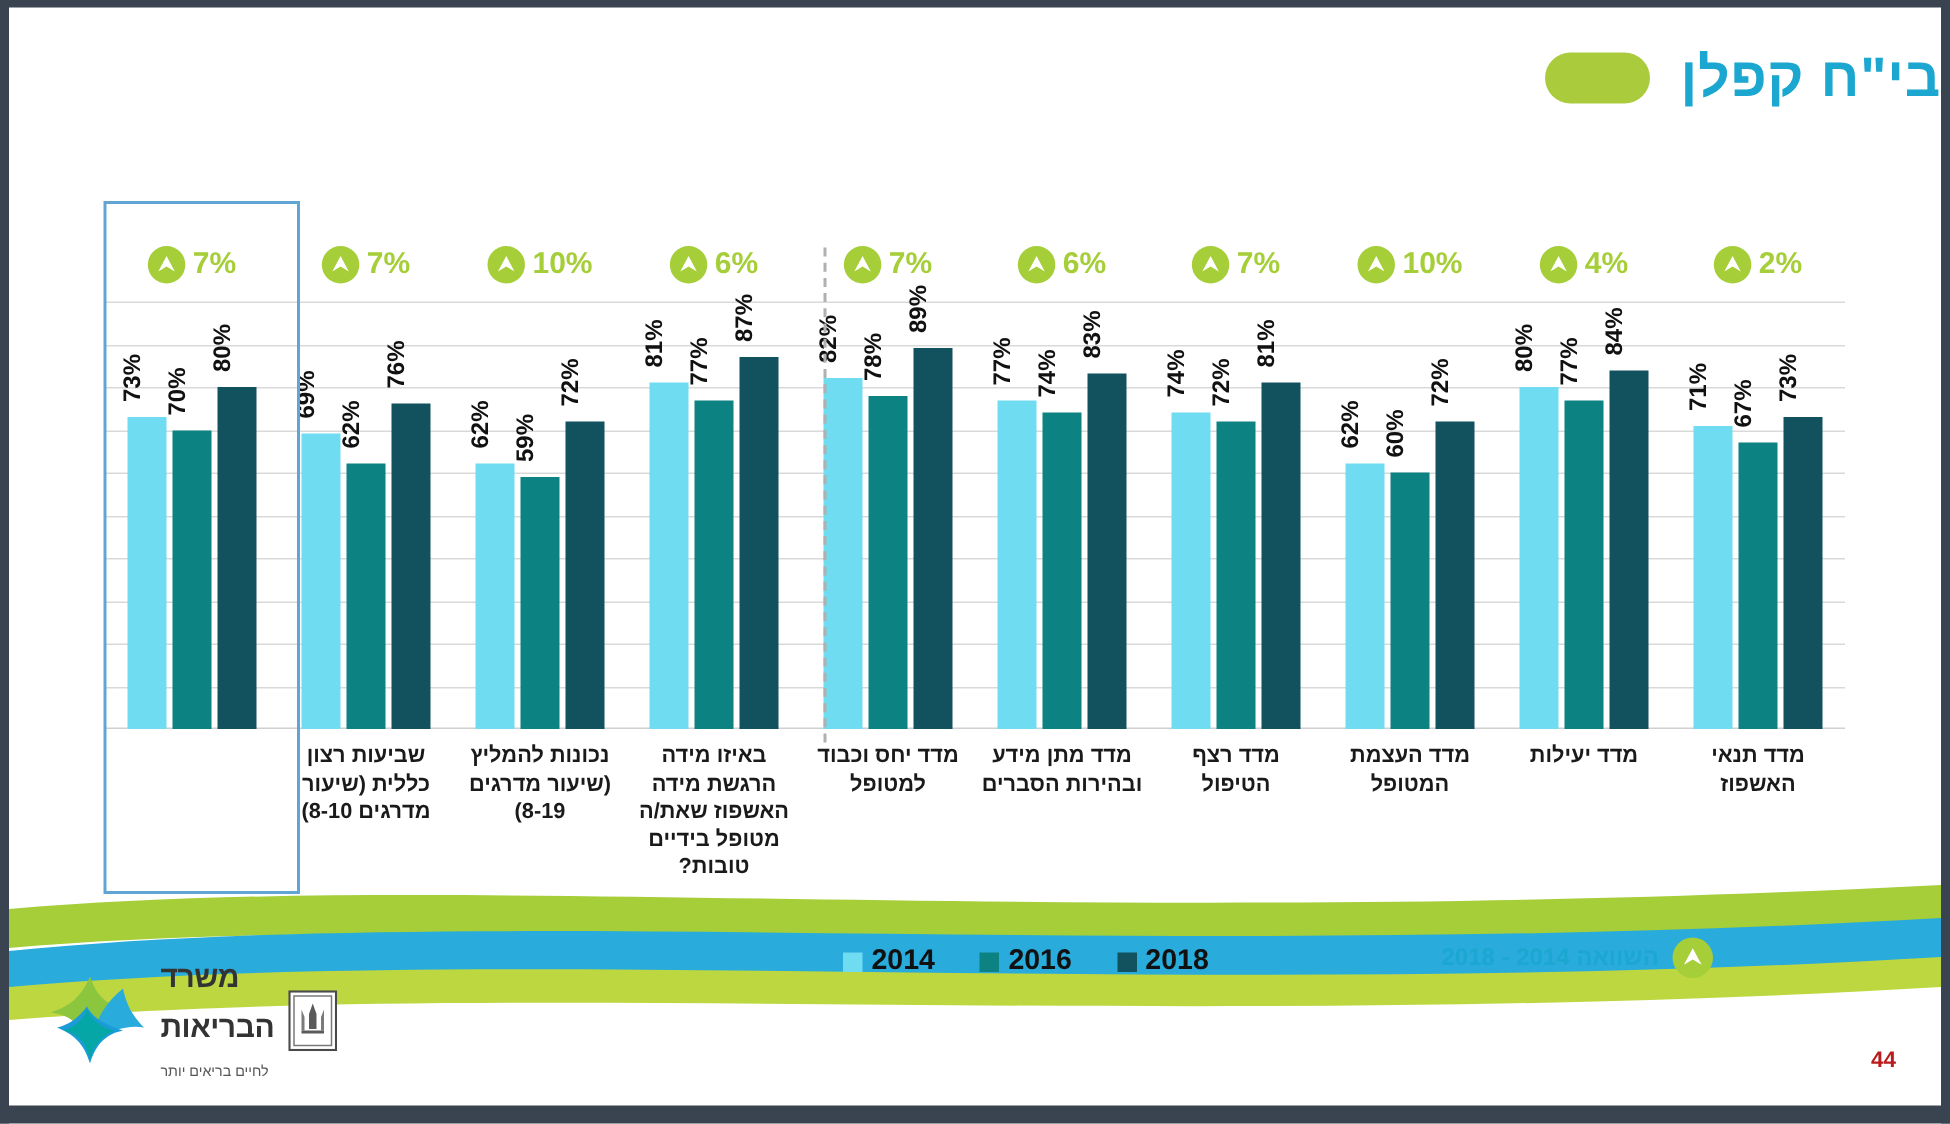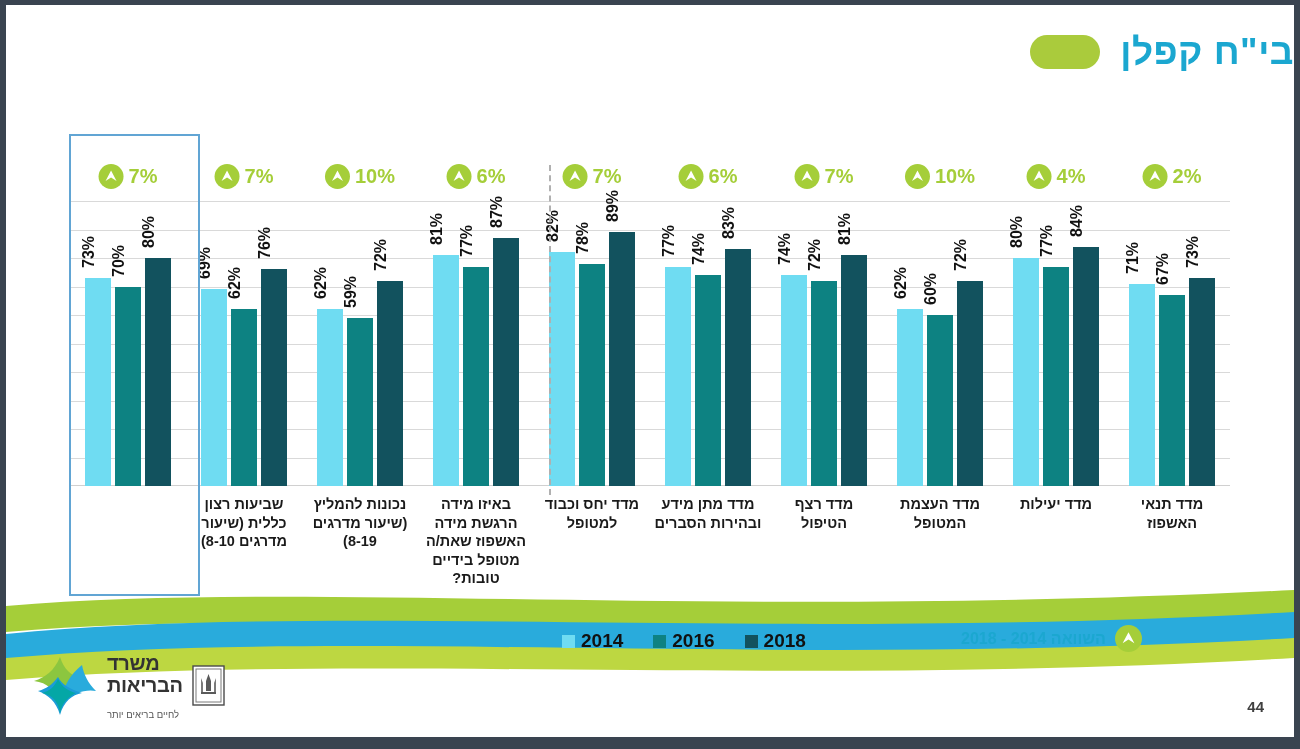--- a/index.html
+++ b/index.html
@@ -82,26 +82,26 @@
                direction:rtl;z-index:9;}
   .legend-note .badge-circle{width:27px;height:27px;}
   .legend-note-text{font-size:16px;font-weight:bold;color:#1BA7D0;white-space:nowrap;}
 
   
   .waves{position:absolute;left:0;bottom:0;width:1288px;height:165px;z-index:2;}
   .footer-logo{position:absolute;left:18px;bottom:18px;display:flex;align-items:center;gap:9px;z-index:10;direction:rtl;}
   .emblem{width:33px;height:41px;}
   .moh-text{display:flex;flex-direction:column;align-items:flex-end;line-height:1;direction:rtl;}
   .moh-l1{font-size:20px;font-weight:bold;color:#333;letter-spacing:-.3px;}
-  .moh-l2{font-size:20px;font-weight:bold;color:#333;letter-spacing:-.3px;margin-top:2px;}
+  .moh-l2{font-size:20px;font-weight:bold;color:#333;letter-spacing:-.3px;margin-top:13px;}
   .moh-l3{font-size:9.5px;color:#555;margin-top:15px;}
   .bird{width:74px;height:62px;}
 
   .page-num{position:absolute;right:30px;bottom:22px;font-size:15px;
-            color:#404040;font-weight:bold;z-index:12;}
+            color:#b91c1c;font-weight:bold;z-index:12;}
 </style>
 </head>
 <body>
 
 <div class="frame-left"></div>
 <div class="frame-right"></div>
 <div class="frame-top"></div>
 <div class="frame-bottom"></div>
 
 <div class="slide">

